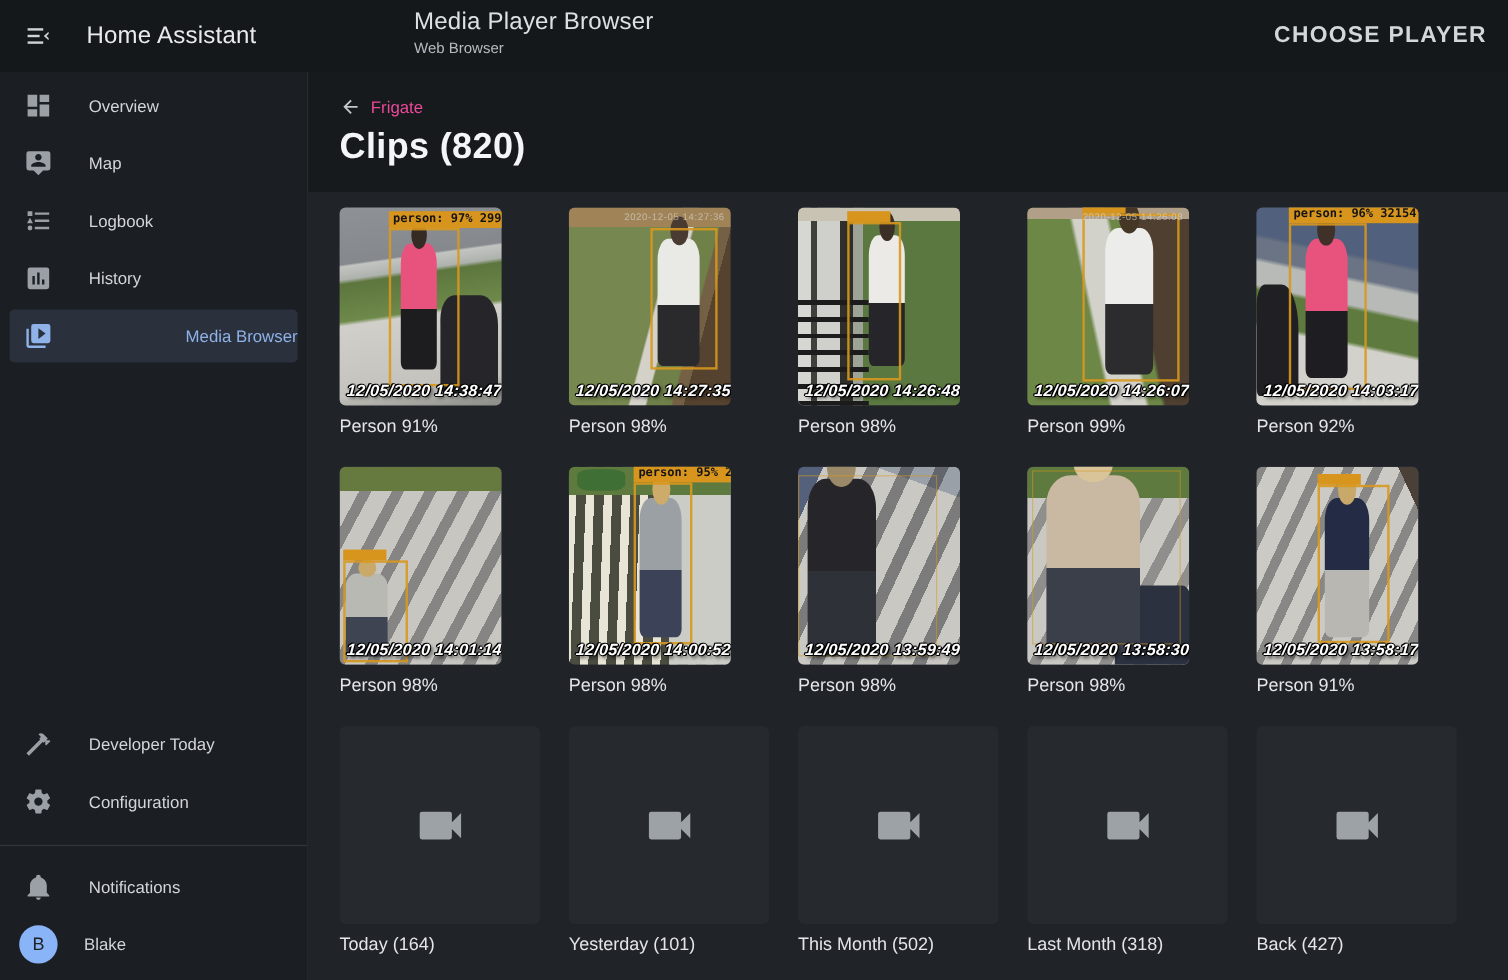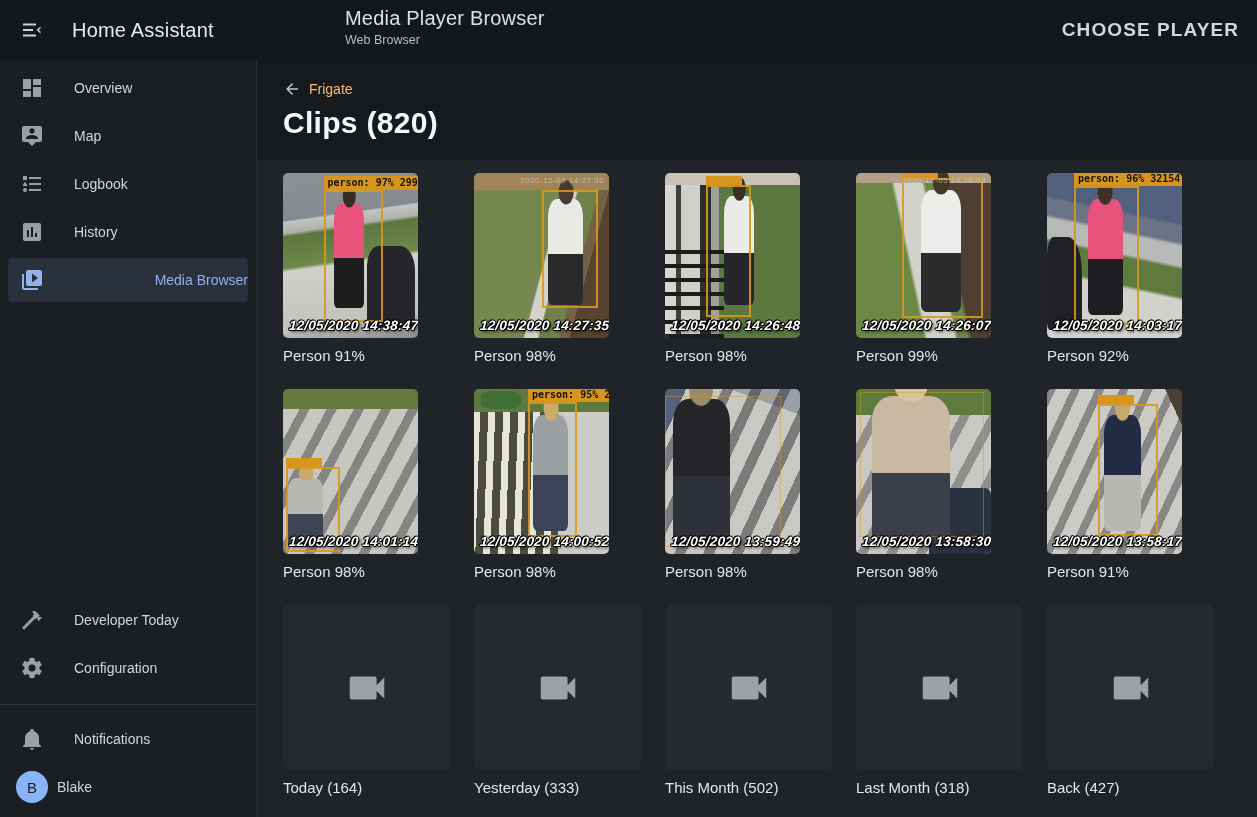--- a/index.html
+++ b/index.html
@@ -27,27 +27,27 @@
   .side-item { height:44px; margin:0 8px 4px 8px; border-radius:4px; display:flex; align-items:center;
     padding-left:12px; cursor:pointer; color:#d2d5d9; font-size:14px; }
   .side-item .ic { width:24px; height:24px; color:#9aa0a6; flex:0 0 24px; }
   .side-item .lbl { margin-left:30px; }
   .side-item.selected { background:#2a313c; color:#8fb2e9;justify-content:space-between; }
   .side-item.selected .ic { color:#8fb2e9; }
   .spacer { flex:1; }
   .side-divider { height:1px; background:rgba(255,255,255,.10); margin:10px 0 12px 0; }
   .avatar { width:32px; height:32px; border-radius:50%; background:#8ab4f8; color:#1d2024;
     display:flex; align-items:center; justify-content:center; font-size:15px; flex:0 0 32px; margin-left:-4px; }
-  .side-item.user .lbl { margin-left:9px; }
+  .side-item.user .lbl { margin-left:22px; }
   .sidebar-bottom { padding-bottom:4px; }
 
   
   .main { flex:1; display:flex; flex-direction:column; min-width:0; }
   .main-header { height:100px; flex:0 0 100px; background:#171a1d; padding:14px 0 0 26px; }
-  .breadcrumb { display:flex; align-items:center; gap:8px; color:#fdba74; font-size:14px; cursor:pointer; width:max-content; margin-top:6px; }
+  .breadcrumb { display:flex; align-items:center; gap:8px; color:#ec4899; font-size:14px; cursor:pointer; width:max-content; margin-top:6px; }
   .breadcrumb .ic { width:18px; height:18px; color:#c4c8cc; }
   .page-title { font-size:30px; font-weight:700; color:#f4f5f7; margin-top:8px; letter-spacing:.3px; }
 
   .content { flex:1; background:#202328; overflow:hidden; }
   .grid { padding:13px 24px 0 26px; display:grid; grid-template-columns:repeat(5,167px); column-gap:24px; row-gap:25px; }
   .cell { width:167px; cursor:pointer; }
   .caption { margin-top:9px; font-size:15px; color:#e3e5e8; }
 
   
   .thumb { position:relative; width:135px; height:165px; border-radius:5px; overflow:hidden; background:#6f7275; }
@@ -325,21 +325,21 @@
             <div class="caption">Today (164)</div>
           </div>
           <div class="cell">
             <div class="folder">
               <span class="vic">
                 <svg viewBox="0 0 24 24" fill="currentColor">
                     <path d="M17,10.5V7A1,1 0 0,0 16,6H4A1,1 0 0,0 3,7V17A1,1 0 0,0 4,18H16A1,1 0 0,0 17,17V13.5L21,17.5V6.5L17,10.5Z"></path>
                   </svg>
               </span>
             </div>
-            <div class="caption">Yesterday (333)</div>
+            <div class="caption">Yesterday (101)</div>
           </div>
           <div class="cell">
             <div class="folder">
               <span class="vic">
                 <svg viewBox="0 0 24 24" fill="currentColor">
                     <path d="M17,10.5V7A1,1 0 0,0 16,6H4A1,1 0 0,0 3,7V17A1,1 0 0,0 4,18H16A1,1 0 0,0 17,17V13.5L21,17.5V6.5L17,10.5Z"></path>
                   </svg>
               </span>
             </div>
             <div class="caption">This Month (502)</div>

